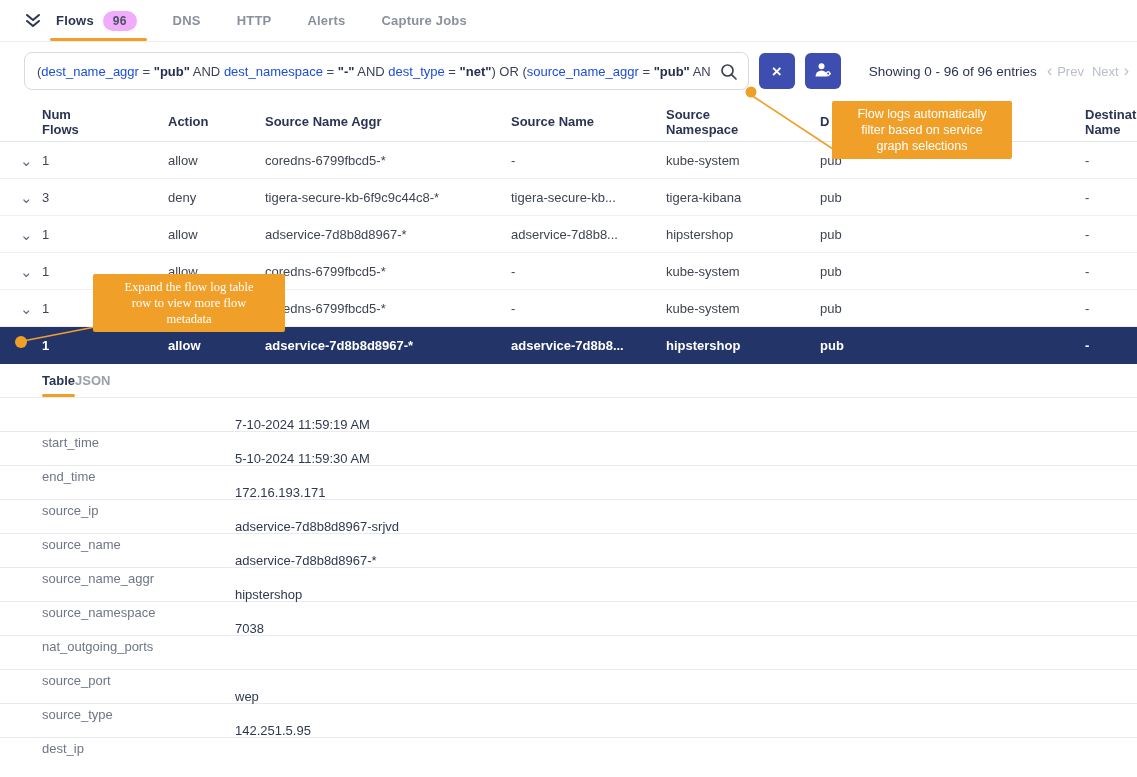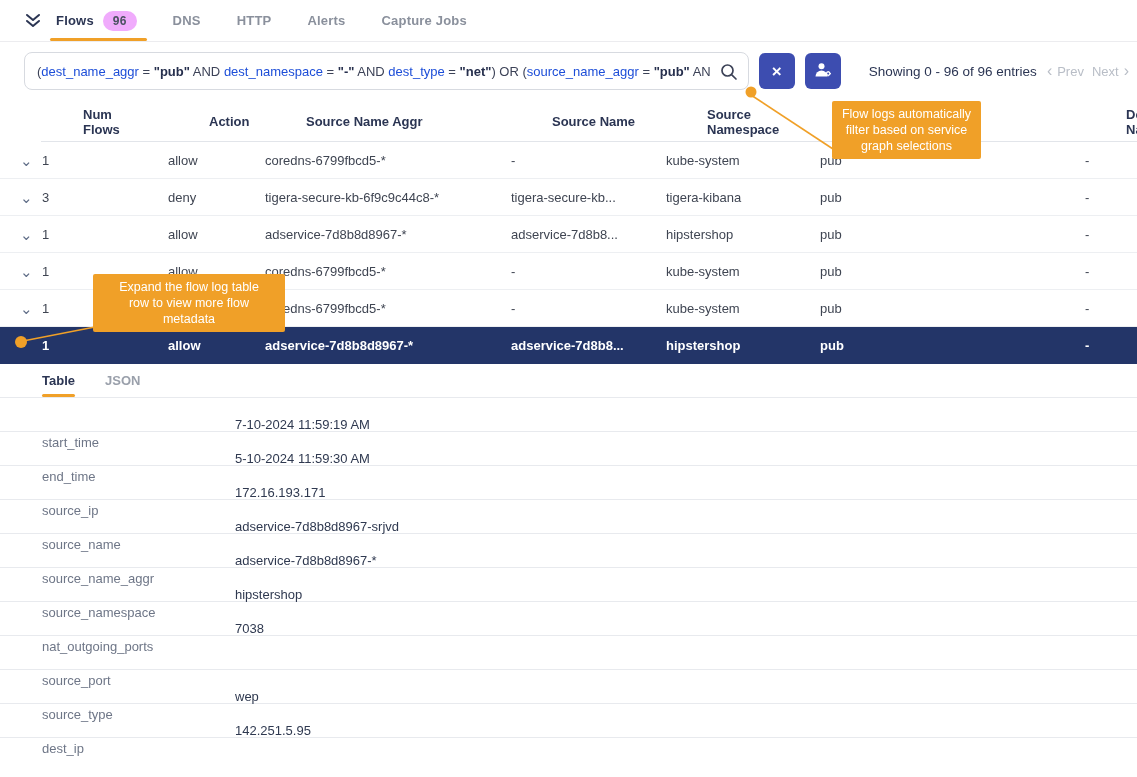--- a/index.html
+++ b/index.html
@@ -33,43 +33,43 @@
   .mag { position:absolute; right:9px; top:9px; }
   .btn-blue { width:36px; height:36px; border:none; border-radius:6px; background:#3D4DB0; color:#fff; display:flex; align-items:center; justify-content:center; cursor:pointer; flex:0 0 auto; }
   .btn-blue .x-glyph { font-size:17px; font-weight:700; line-height:1; }
   .showing { margin-left:18px; font-size:13.5px; font-weight:500; color:#2b3553; white-space:nowrap; }
   .pager { margin-left:auto; display:flex; align-items:center; gap:8px; color:#b9bec7; font-size:13px; white-space:nowrap; }
   .pg { cursor:pointer; display:flex; align-items:center; gap:5px; }
   .pg-chev { font-size:16px; line-height:1; }
 
   
   .thead, .trow { display:grid; grid-template-columns:22px 126px 97px 246px 155px 154px 265px 1fr; align-items:center; padding-left:20px; }
-  .thead { min-height:40px; font-weight:700; font-size:13px; color:#2b3553; border-bottom:1px solid #e2e5ea;margin-left:41px; }
+  .thead { min-height:40px; font-weight:700; font-size:13px; color:#2b3553; border-bottom:1px solid #e2e5ea; }
   .hcell { padding-right:8px; overflow:hidden; }
   .hline { line-height:15px; white-space:nowrap; }
   .trow { height:37px; font-size:13px; color:#3f4552; border-bottom:1px solid #edeff2; cursor:pointer; }
   .trow.selected { background:#233568; color:#fff; font-weight:700; border-bottom:none; }
   .chev { color:#5d6b85; font-size:15px; line-height:1; }
   .trow.selected .chev { color:#fff; }
   .cell { padding-right:10px; white-space:nowrap; overflow:hidden; }
 
   
-  .detail-tabs { display:flex; gap:30px; padding-left:42px; height:34px; align-items:stretch; border-bottom:1px solid #e8eaee; }
+  .detail-tabs { display:flex; padding-left:42px; height:34px; align-items:stretch; border-bottom:1px solid #e8eaee; }
   .dtab { font-weight:700; font-size:13px; color:#9aa0ab; position:relative; display:flex; align-items:center; cursor:pointer; }
   .dtab.active { color:#2b3553; }
   .dtab.active::after { content:""; position:absolute; left:0; right:0; bottom:0; height:3px; background:#F0A028; border-radius:2px; }
   .drow { display:grid; grid-template-columns:193px 1fr; padding-left:42px; height:34px; align-items:center; border-bottom:1px solid #e8eaee; font-size:13px; }
   .dkey { color:#6e7687;margin-top:37px; }
   .dval { color:#2f3950; white-space:nowrap; overflow:hidden; padding-right:2px; }
 
   
   .overlay { position:absolute; left:0; top:0; width:1137px; height:777px; pointer-events:none; z-index:30; }
   .callout { position:absolute; background:#F0A028; color:#fff; font-size:12.5px; line-height:16px; text-align:center; padding:5px 8px; z-index:31; border-radius:2px; font-weight:500; }
-  .callout1 { left:832px; top:101px; width:149px; }
-  .callout2 { left:93px; top:274px; width:192px; }
+  .callout1 { left:832px; top:101px; width:180px; }
+  .callout2 { left:93px; top:274px; width:192px;font-family:Liberation Serif, serif; }
 </style>
 </head>
 <body>
 
 <div class="app">
 
   <div class="tabbar">
     <span class="collapse-icon">
       <svg width="18" height="16" viewBox="0 0 18 16" fill="none" stroke="#2b3553" stroke-width="2" stroke-linecap="round" stroke-linejoin="round">
         <polyline points="3,2 9,7 15,2"></polyline>

